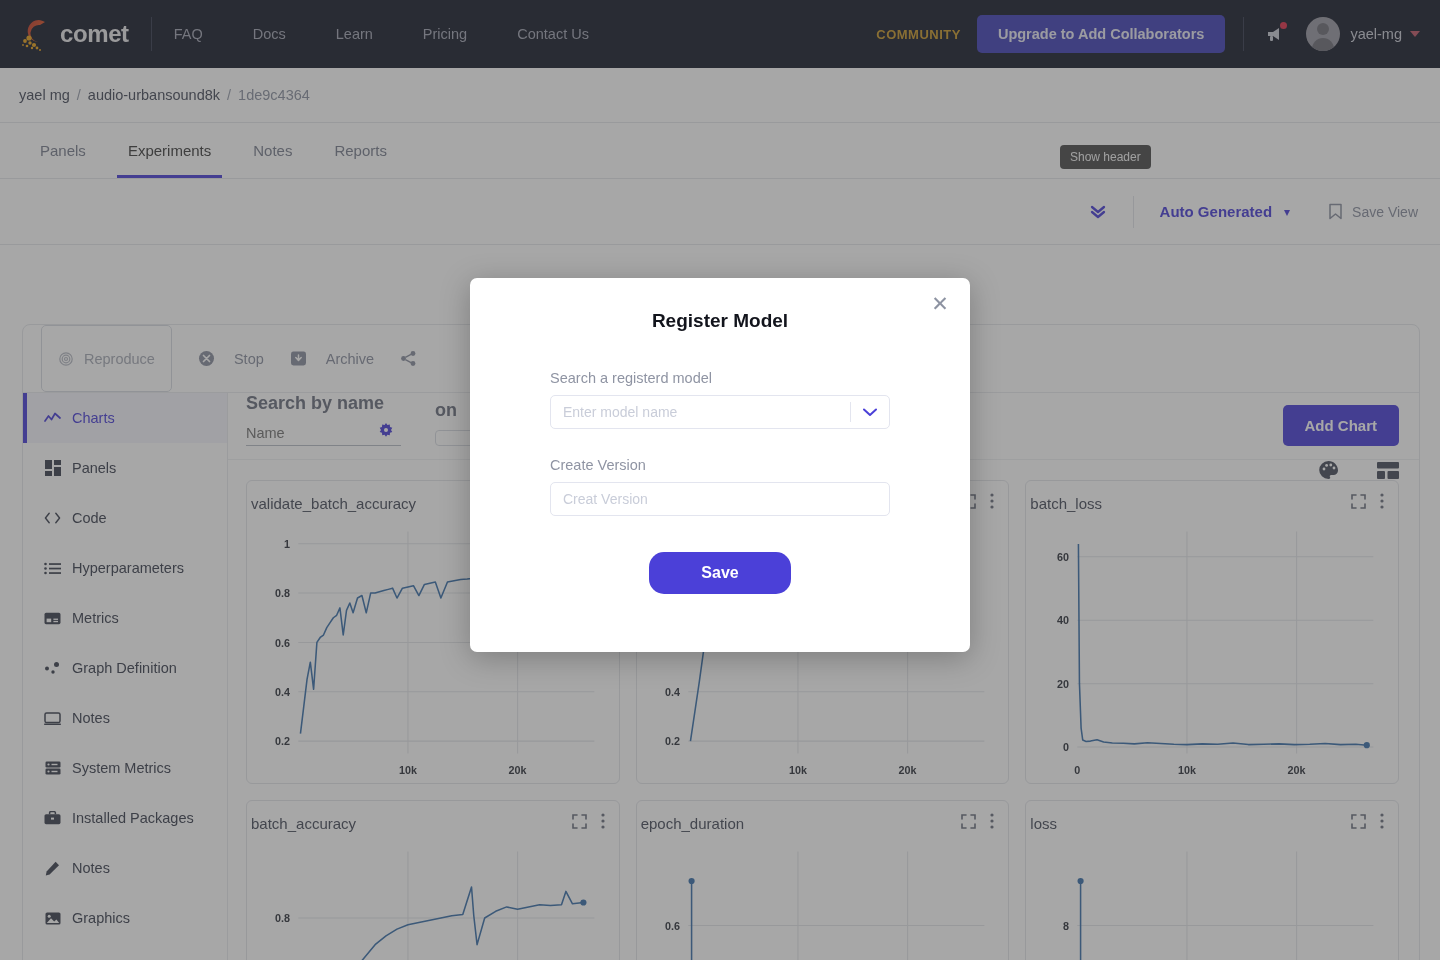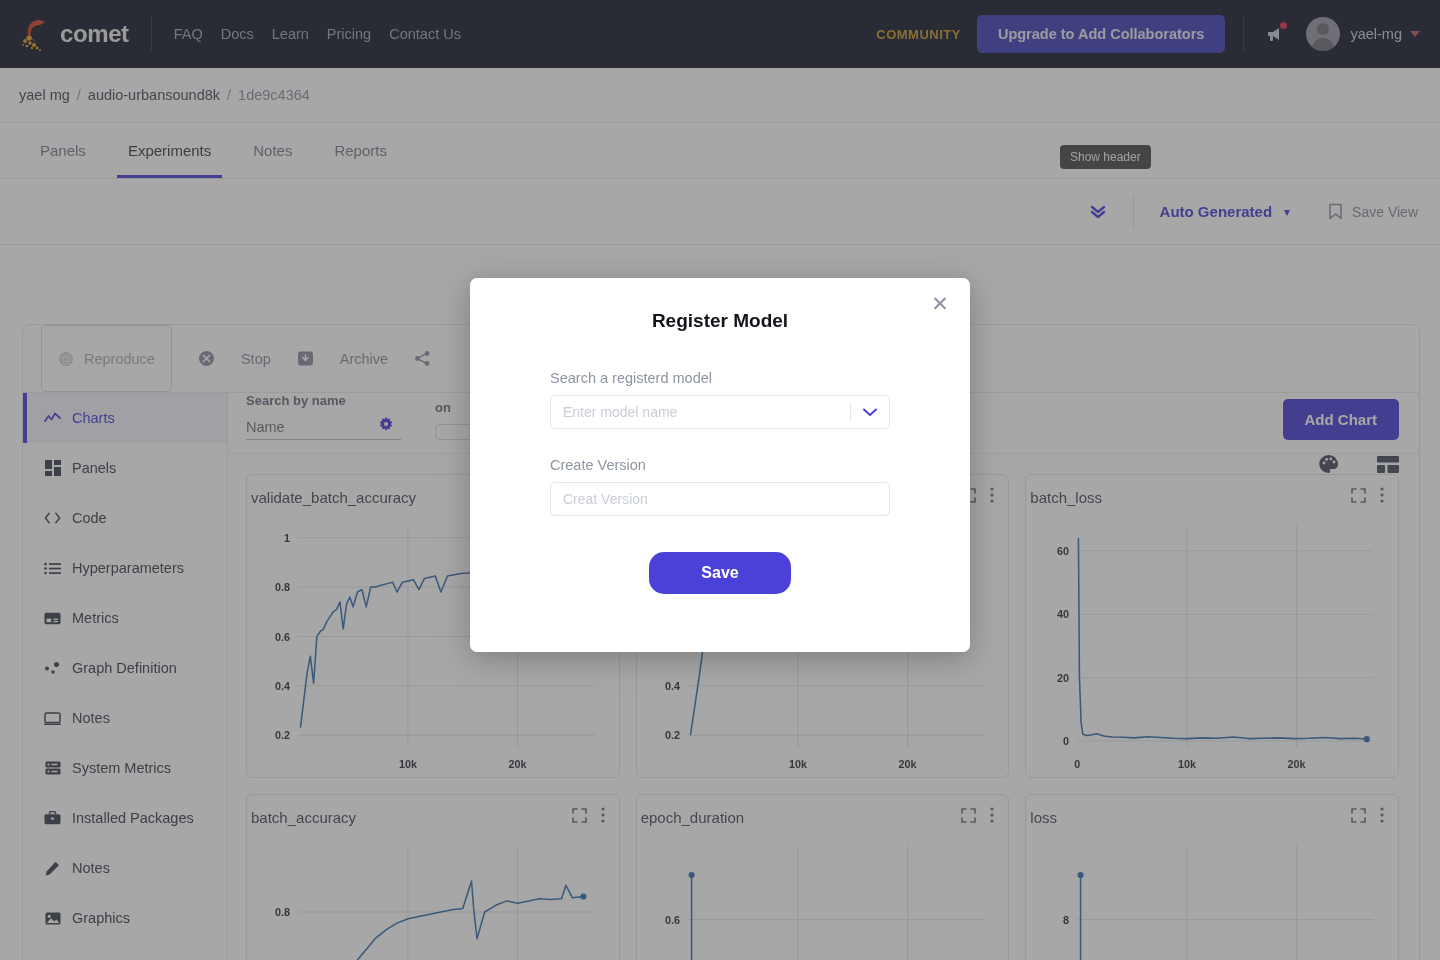--- a/index.html
+++ b/index.html
@@ -18,21 +18,21 @@
     background: #1b1f2e;
     display: flex; align-items: center;
   }
   .logo-wrap { display: flex; align-items: center; padding-left: 18px; }
   .logo-mark { width: 36px; height: 40px; position: relative; }
   .logo-text {
     color: #e8e8ea; font-size: 24px; font-weight: bold; margin-left: 6px;
     letter-spacing: -0.4px;
   }
   .nav-div { width: 1px; height: 34px; background: #3a3f52; margin: 0 22px; }
-  .nav-links { display: flex; align-items: center; gap: 18px; }
+  .nav-links { display: flex; align-items: center; gap: 50px; }
   .nav-link { color: #a2a6b4; font-size: 14.5px; cursor: pointer; }
   .nav-right {
     margin-left: auto; display: flex; align-items: center; padding-right: 20px;
   }
   .community {
     color: #c99a2e; font-size: 13px; font-weight: bold; letter-spacing: 0.5px;
     margin-right: 16px; cursor: pointer;
   }
   .upgrade-btn {
     background: #4444b8; color: #e9e9f5; font-size: 14.5px; font-weight: bold;
@@ -118,21 +118,21 @@
   }
   .exp-toolbar {
     height: 68px; display: flex; padding-left: 18px;
     gap: 26px; border-bottom: 1px solid #e9ebef;
   }
   .btn-outline {
     display: flex; align-items: center; gap: 10px; border: 1px solid #d8dbe2;
     border-radius: 5px; padding: 9px 16px; color: #a7abb6; font-size: 14.5px;
     background: #fff; cursor: pointer; font-family: "Liberation Sans", sans-serif;
   }
-  .tb-item { display: flex; align-items: center; gap: 26px; color: #8b90a0;
+  .tb-item { display: flex; align-items: center; gap: 19px; color: #8b90a0;
     font-size: 14.5px; cursor: pointer; }
 
   .exp-body { display: flex; height: 651px; }
 
   .sidebar {
     width: 205px; border-right: 1px solid #e9ebef; padding-top: 0;
     background: #fff; flex: none;
   }
   .side-item {
     height: 50px; display: flex; align-items: center; gap: 11px;
@@ -147,21 +147,21 @@
   .side-ico { width: 17px; height: 17px; display: flex; align-items: center;
     justify-content: center; flex: none; }
 
   .charts-area { flex: 1; display: flex; flex-direction: column; }
 
   .charts-controls {
     height: 74px; display: flex; align-items: flex-end; padding: 0 20px 13px 18px;
     gap: 34px; border-bottom: 1px solid #eef0f3;
   }
   .ctrl-group { display: flex; flex-direction: column; gap: 9px; }
-  .ctrl-label { font-size: 13px; color: #6c7180; font-weight: bold; }
+  .ctrl-label { font-size: 18px; color: #6c7180; font-weight: bold; }
   .name-input-wrap { display: flex; align-items: center; gap: 12px;
     border-bottom: 1px solid #b9bdc7; width: 155px; padding-bottom: 3px; }
   .name-input { border: none; outline: none; font-size: 14.5px; color: #9aa0ae;
     width: 120px; background: transparent; font-family: "Liberation Sans", sans-serif; }
   .gear-icon { color: #4b40d8; font-size: 15px; cursor: pointer; }
 
   .select-box {
     border: 1px solid #d8dbe2; border-radius: 4px; padding: 7px 10px;
     font-size: 13.5px; color: #6c7180; min-width: 115px; display: flex;
     align-items: center; justify-content: space-between; gap: 10px; cursor: pointer;

